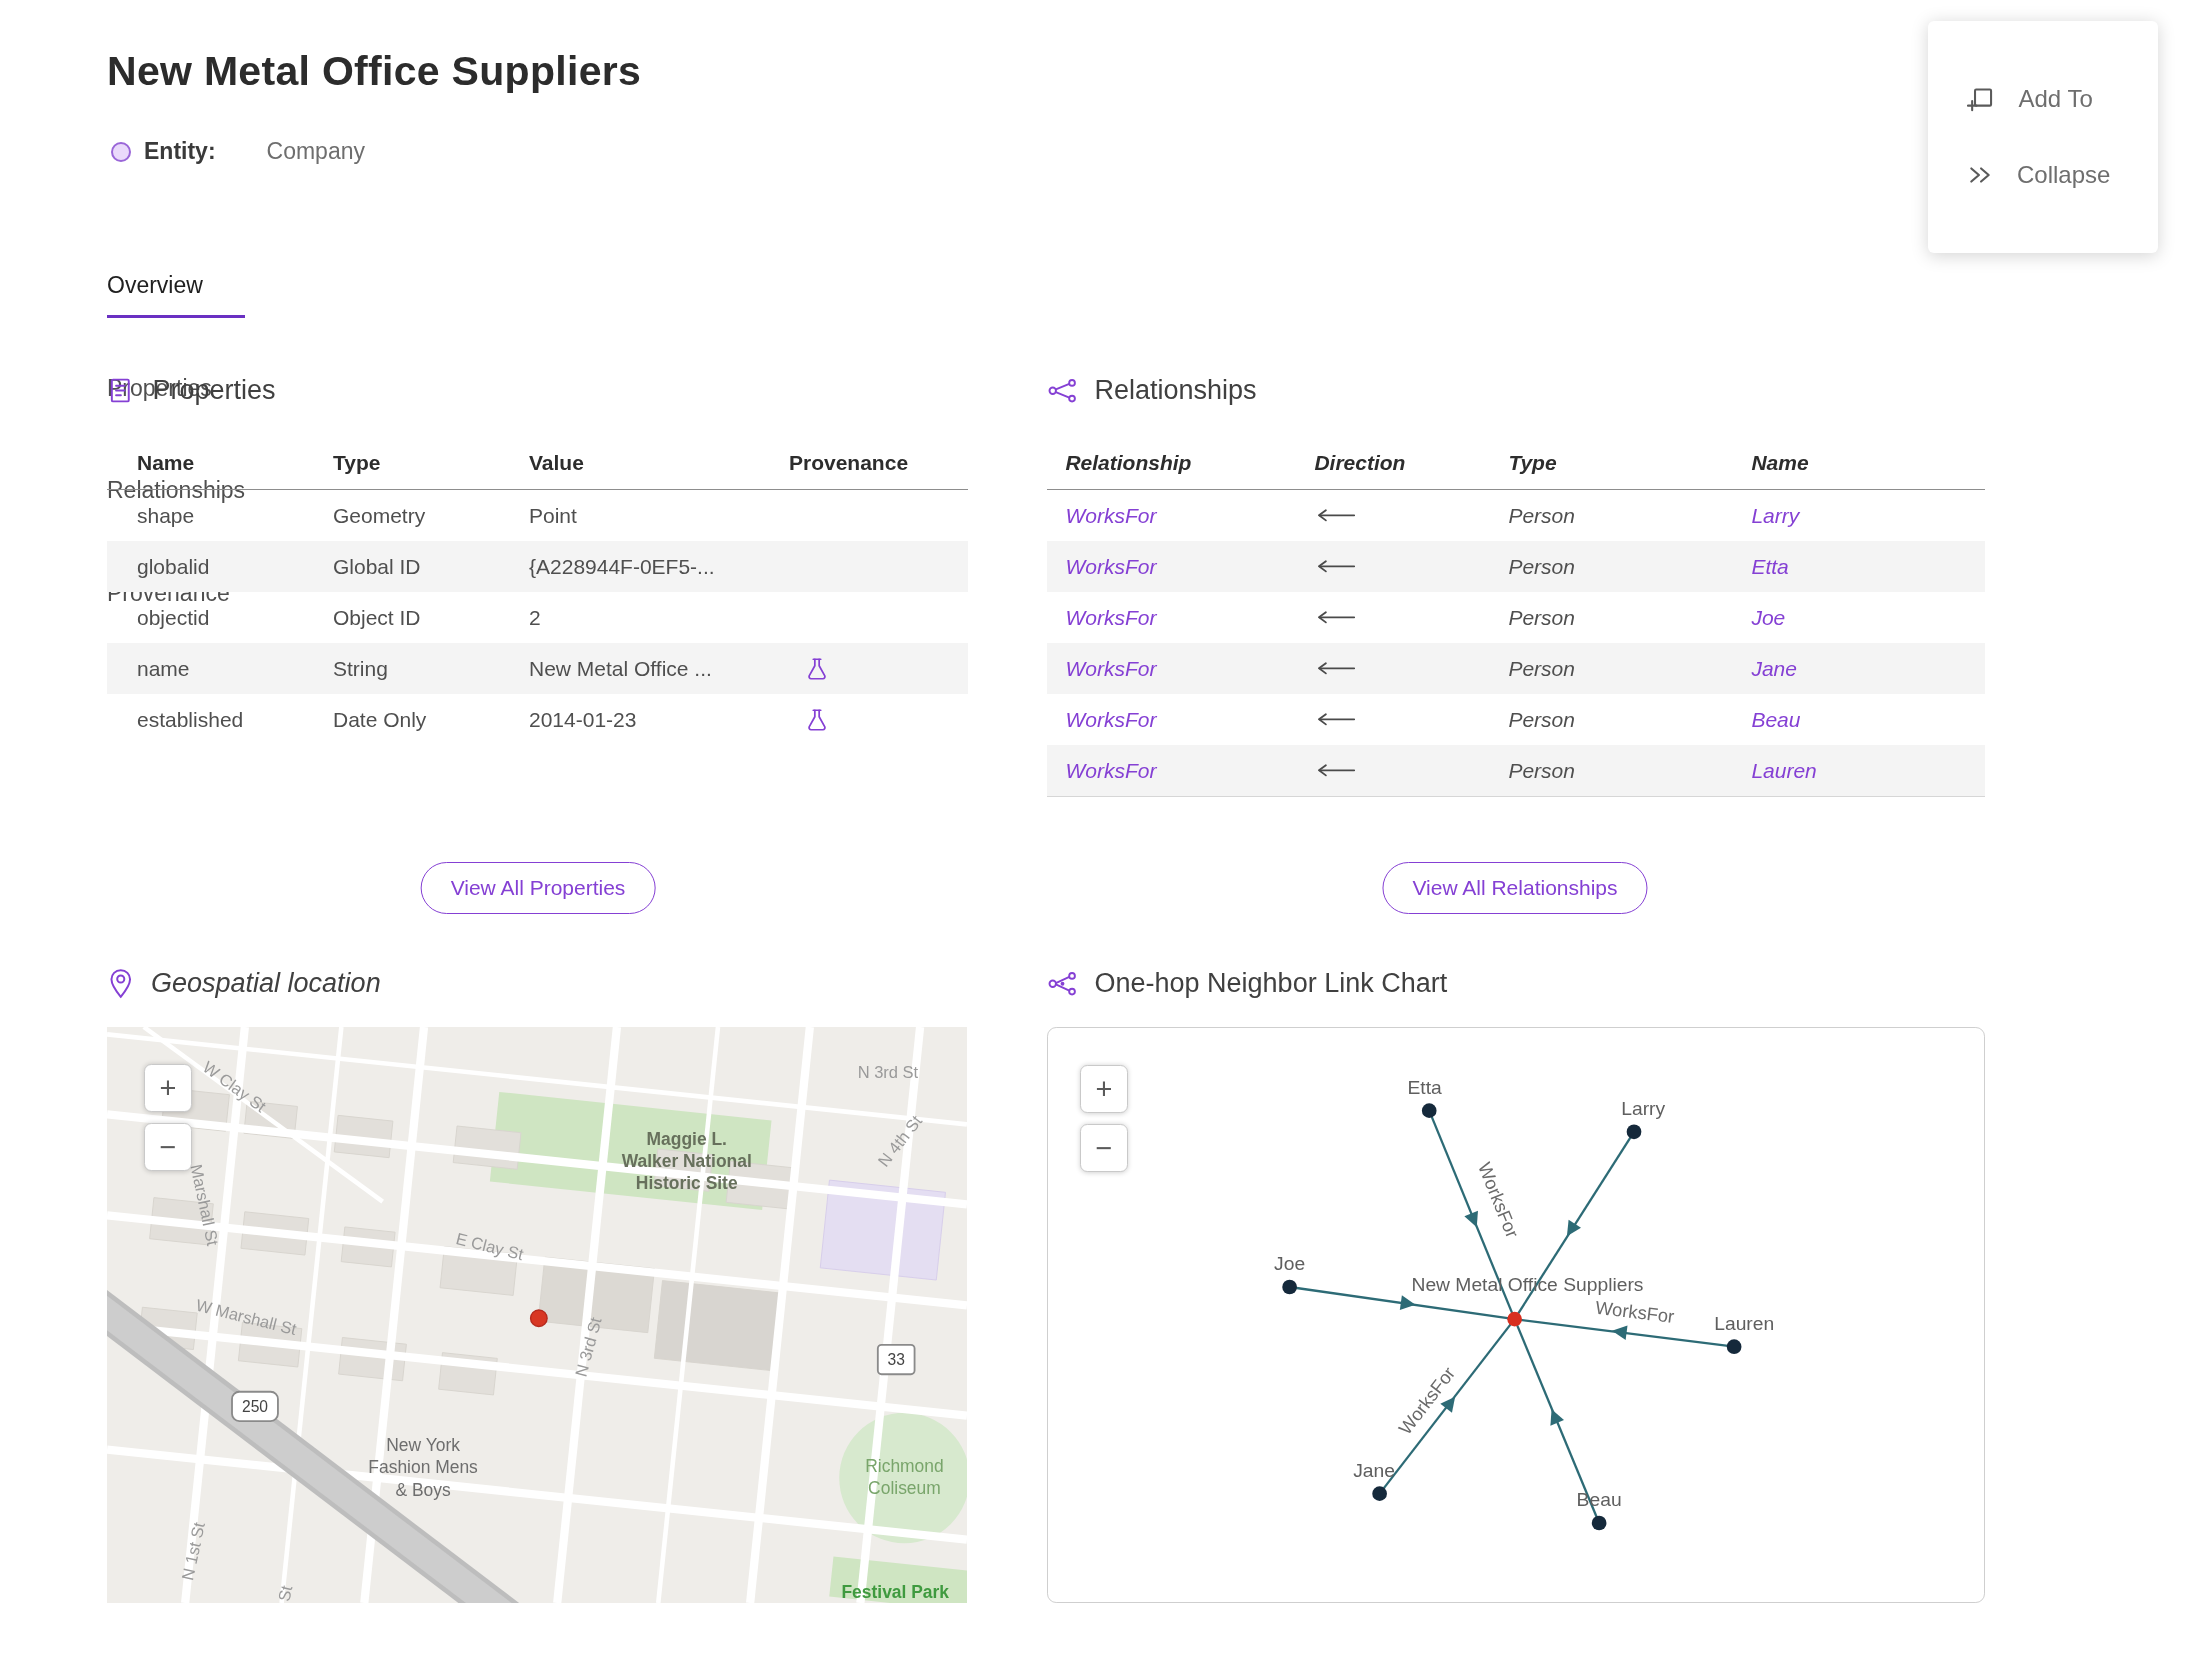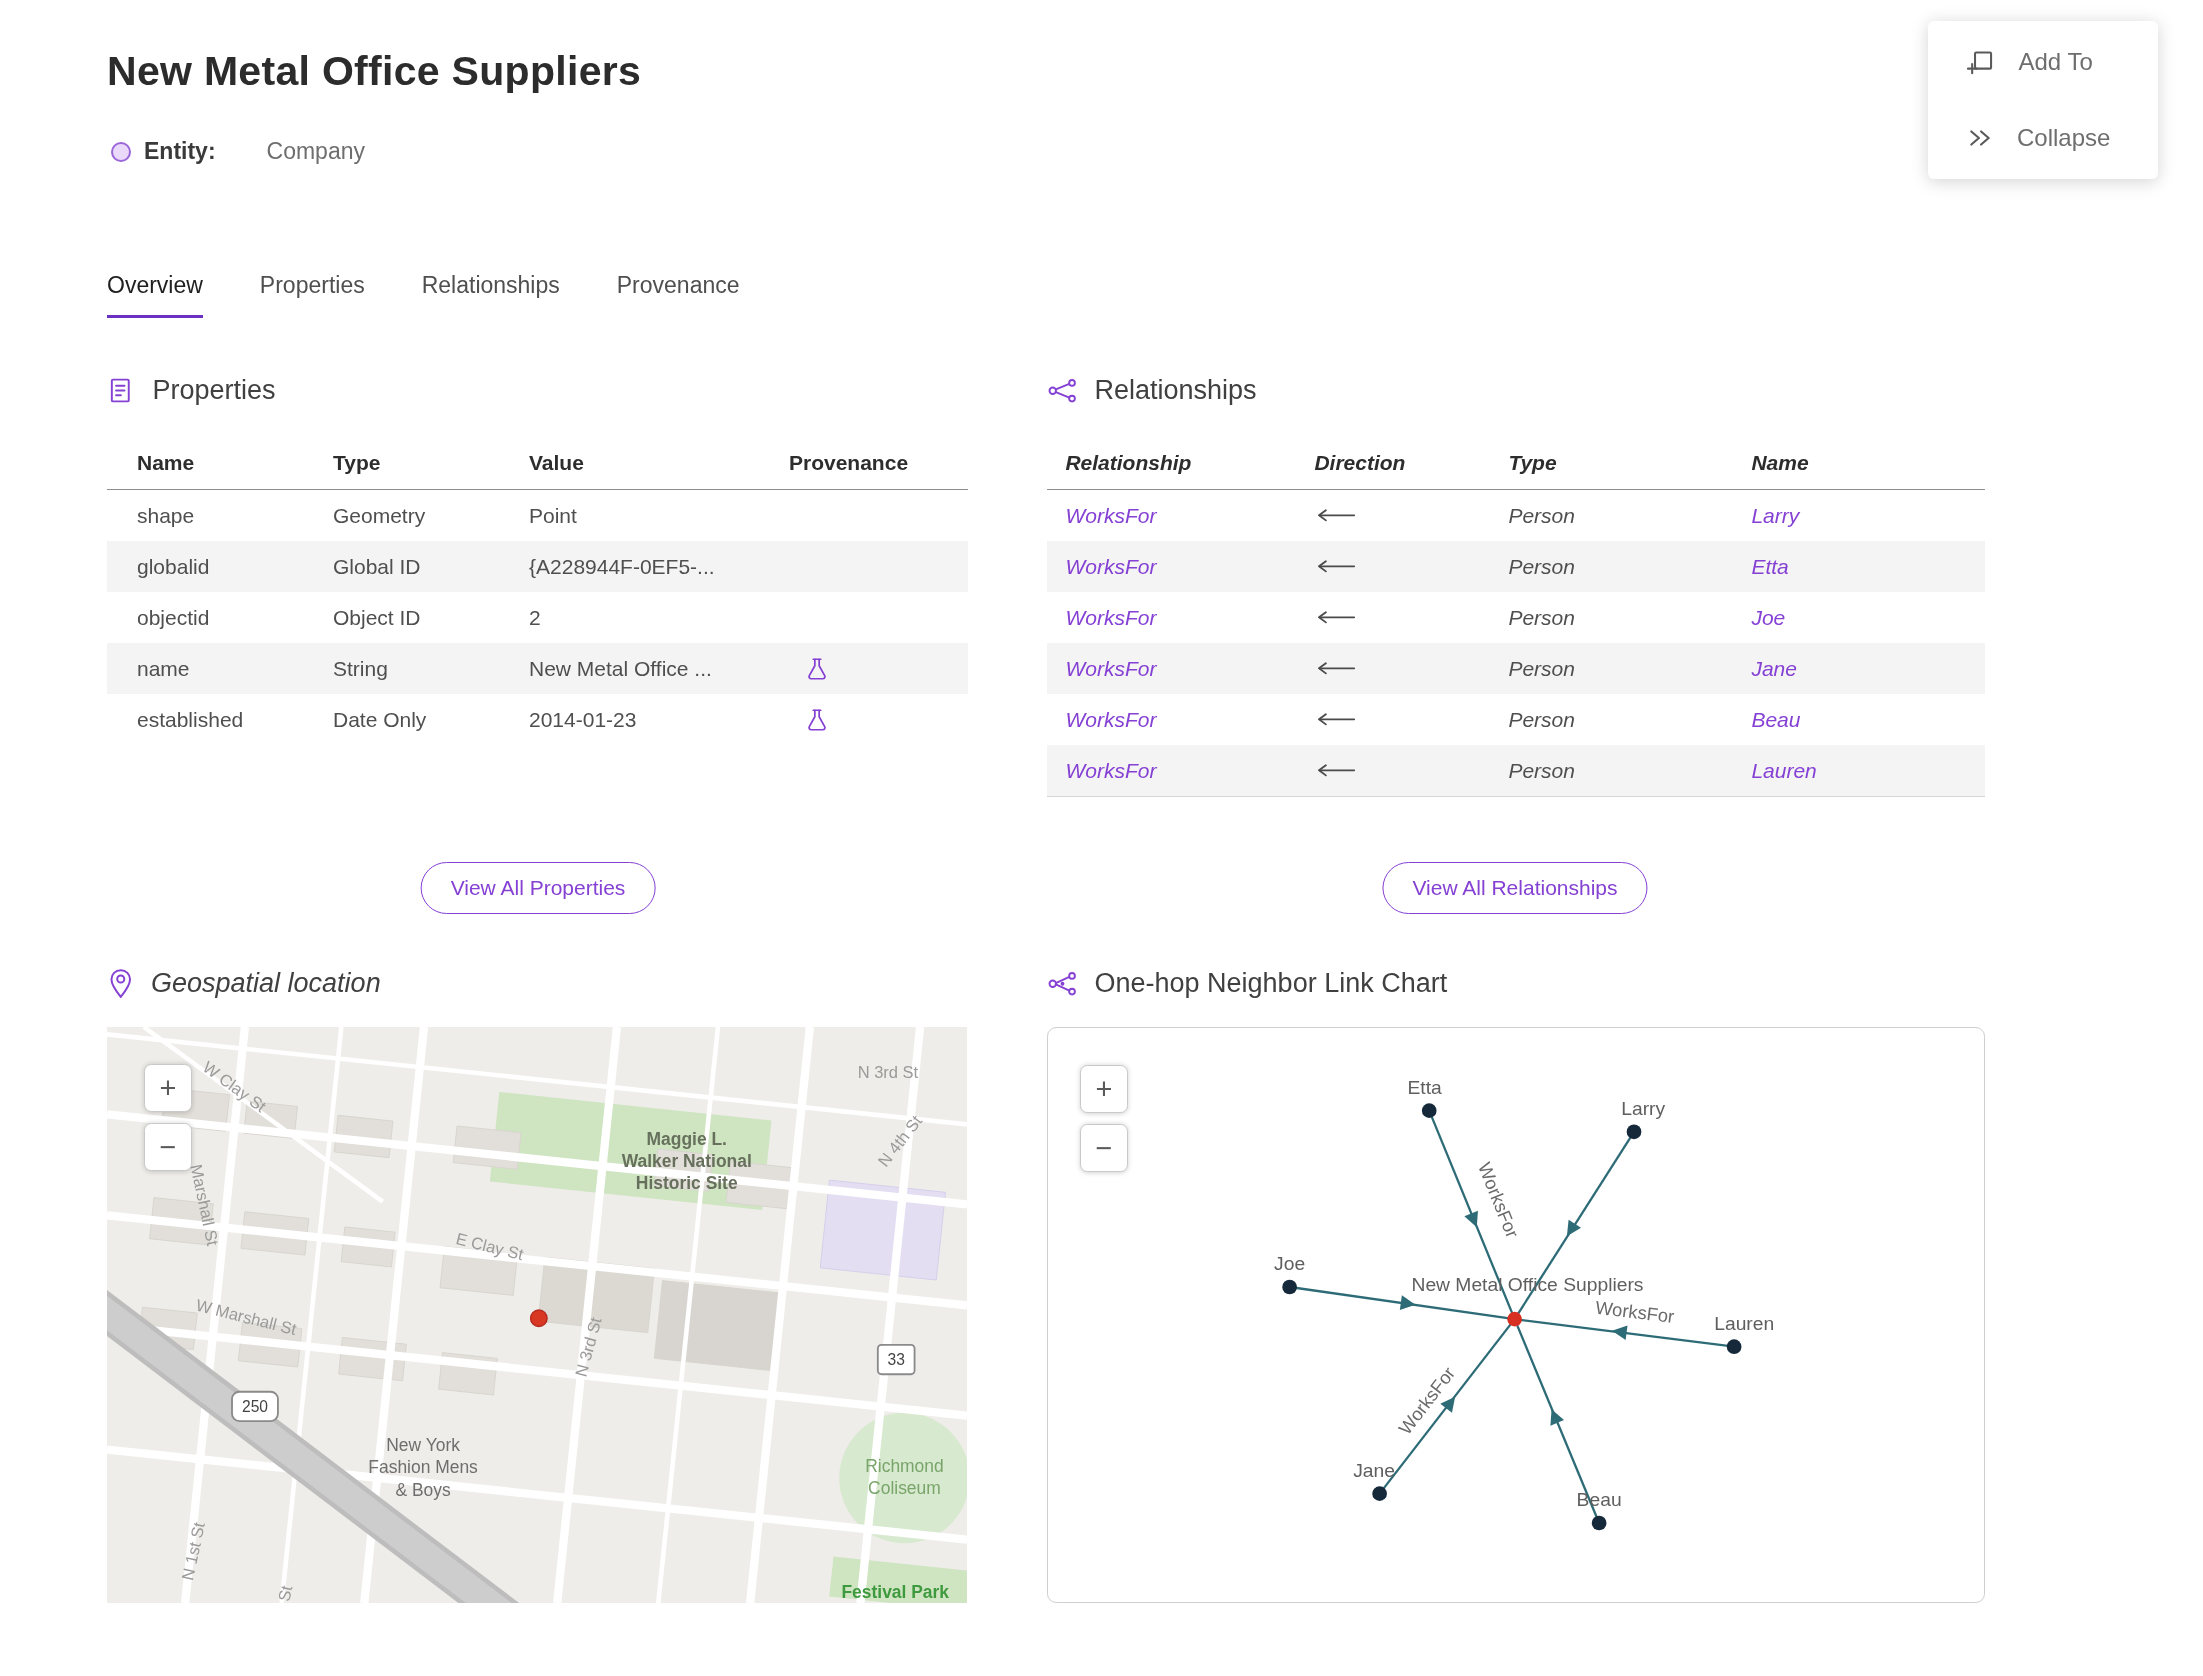--- a/index.html
+++ b/index.html
@@ -7,27 +7,27 @@
     width:2204px;height:1677px;position:relative;background:#ffffff;
     font-family:"Liberation Sans","DejaVu Sans",sans-serif;color:#4a4a4a;overflow:hidden;
   }
   
   .page-title{position:absolute;left:107px;top:48px;font-size:41px;font-weight:700;color:#2c2c2c;letter-spacing:0.3px;}
   .entity-row{position:absolute;left:111px;top:138px;display:flex;align-items:center;gap:13px;font-size:23px;}
   .entity-dot{width:20px;height:20px;border-radius:50%;border:2.8px solid #9a66d8;background:#ead9fb;box-sizing:border-box;}
   .entity-label{font-weight:700;color:#3a3a3a;}
   .entity-value{color:#6e6e6e;margin-left:38px;}
   
-  .action-card{position:absolute;left:1928px;top:21px;width:230px;height:158px;background:#fff;border-radius:6px;
+  .action-card{position:absolute;left:1928px;top:21px;width:230px;height:232px;background:#fff;border-radius:6px;
     box-shadow:0 2.8px 16.5px rgba(0,0,0,.17);display:flex;flex-direction:column;justify-content:center;gap:48px;
     padding-left:39px;box-sizing:border-box;}
   .action-item{display:flex;align-items:center;gap:24px;font-size:24px;color:#6e6e6e;cursor:pointer;}
   .action-item svg{flex:0 0 auto;}
   
-  .tabs{position:absolute;left:107px;top:272px;display:flex;gap:57px;font-size:23px;color:#4f4f4f;}
+  .tabs{position:absolute;left:107px;top:272px;display:flex;gap:57px;font-size:23px;color:#4f4f4f;flex-direction:column;}
   .tab{padding-bottom:15.6px;cursor:pointer;border-bottom:3.7px solid transparent;}
   .tab.active{color:#202020;border-bottom-color:#6a30c2;}
   
   .section-heading{position:absolute;display:flex;align-items:center;gap:16.5px;font-size:27px;color:#404040;}
   .h-props{left:107px;top:375px;}
   .h-rel{left:1047px;top:375px;}
   .h-map{left:107px;top:968px;font-style:italic;}
   .h-chart{left:1047px;top:968px;}
   
   .ptable{position:absolute;left:107px;top:437px;width:861px;}

